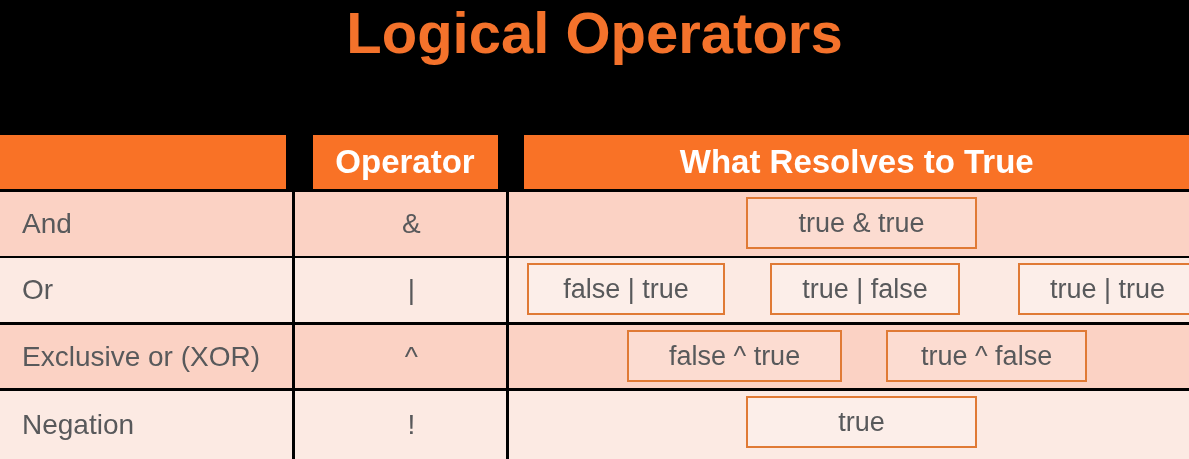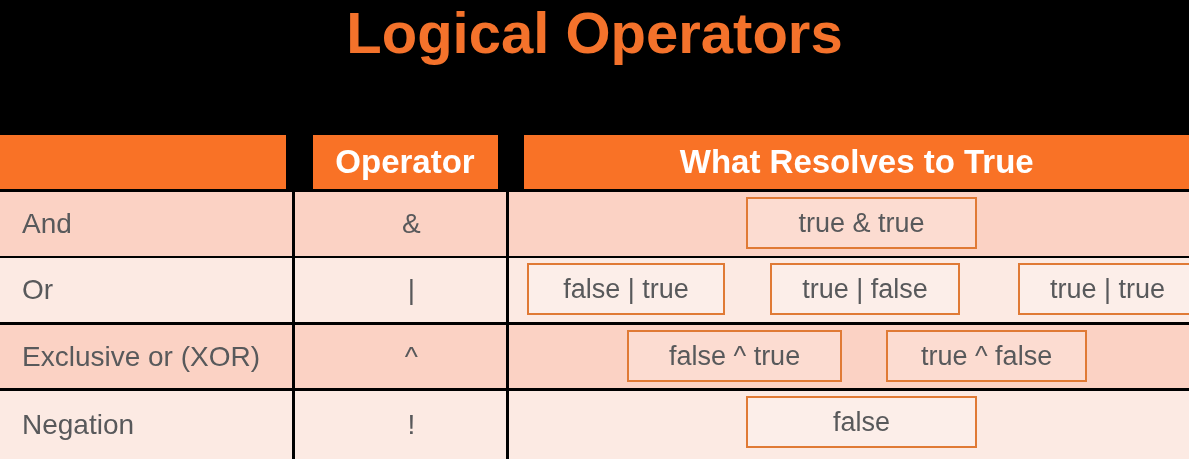--- a/index.html
+++ b/index.html
@@ -92,18 +92,18 @@
         <div class="ex-box" style="left:377px; width:201px;">true ^ false</div>
       </div>
     </div>
 
     <div class="row">
       <div class="cell-label r-light h68 body-text">Negation</div>
       <div class="gap"></div>
       <div class="cell-op r-light h68 body-text">!</div>
       <div class="gap"></div>
       <div class="cell-res r-light h68">
-        <div class="ex-box" style="left:237px; width:231px;">false</div>
+        <div class="ex-box" style="left:237px; width:231px;">true</div>
       </div>
     </div>
 
   </div>
 </div>
 
 </body></html>

